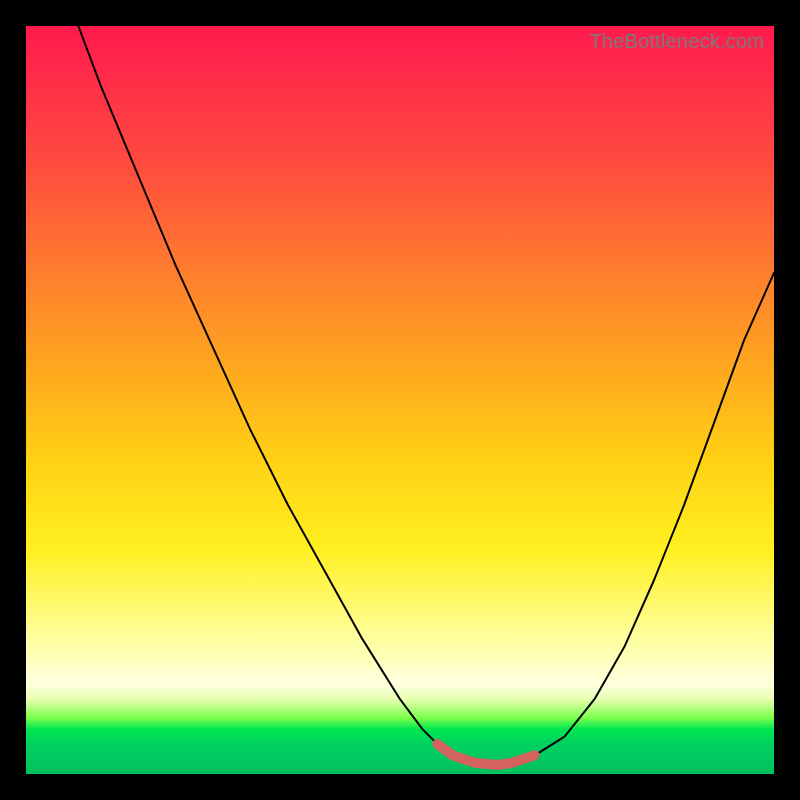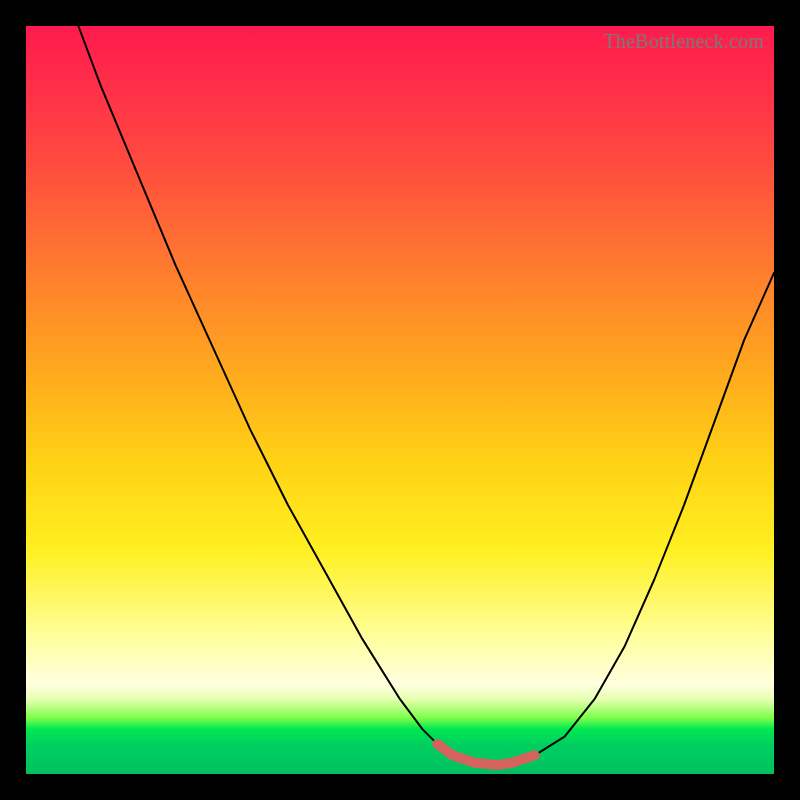--- a/index.html
+++ b/index.html
@@ -34,21 +34,20 @@
       #ffd115 58%,
       #fff020 70%,
       #ffffa0 82%,
       #ffffe0 88%,
       #e6ffb0 90%,
       #7dff4a 92.5%,
       #00e850 94%,
       #00d060 96%,
       #00c060 100%
     );
-    font-family: Liberation Serif, serif;
   }
   .watermark {
     position: absolute;
     top: 4px;
     right: 10px;
     color: #7a7a7a;
     font-size: 20px;
     font-weight: 500;
     letter-spacing: 0.2px;
     user-select: none;

